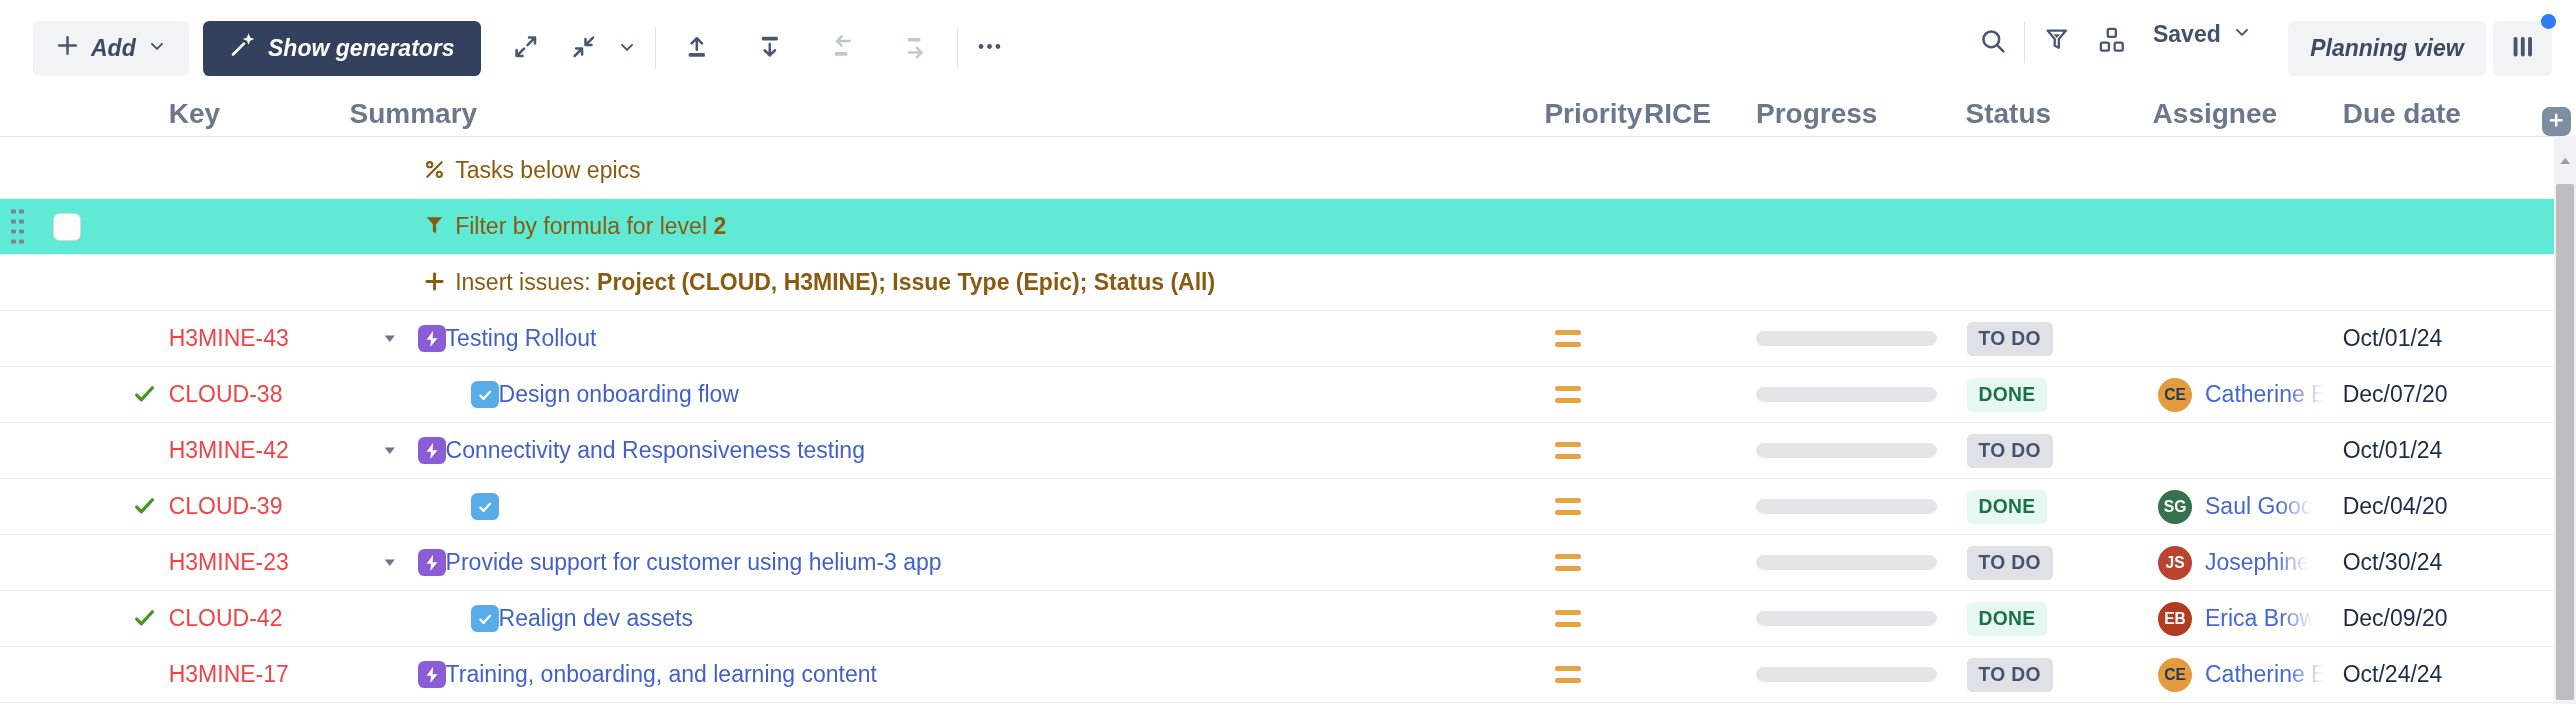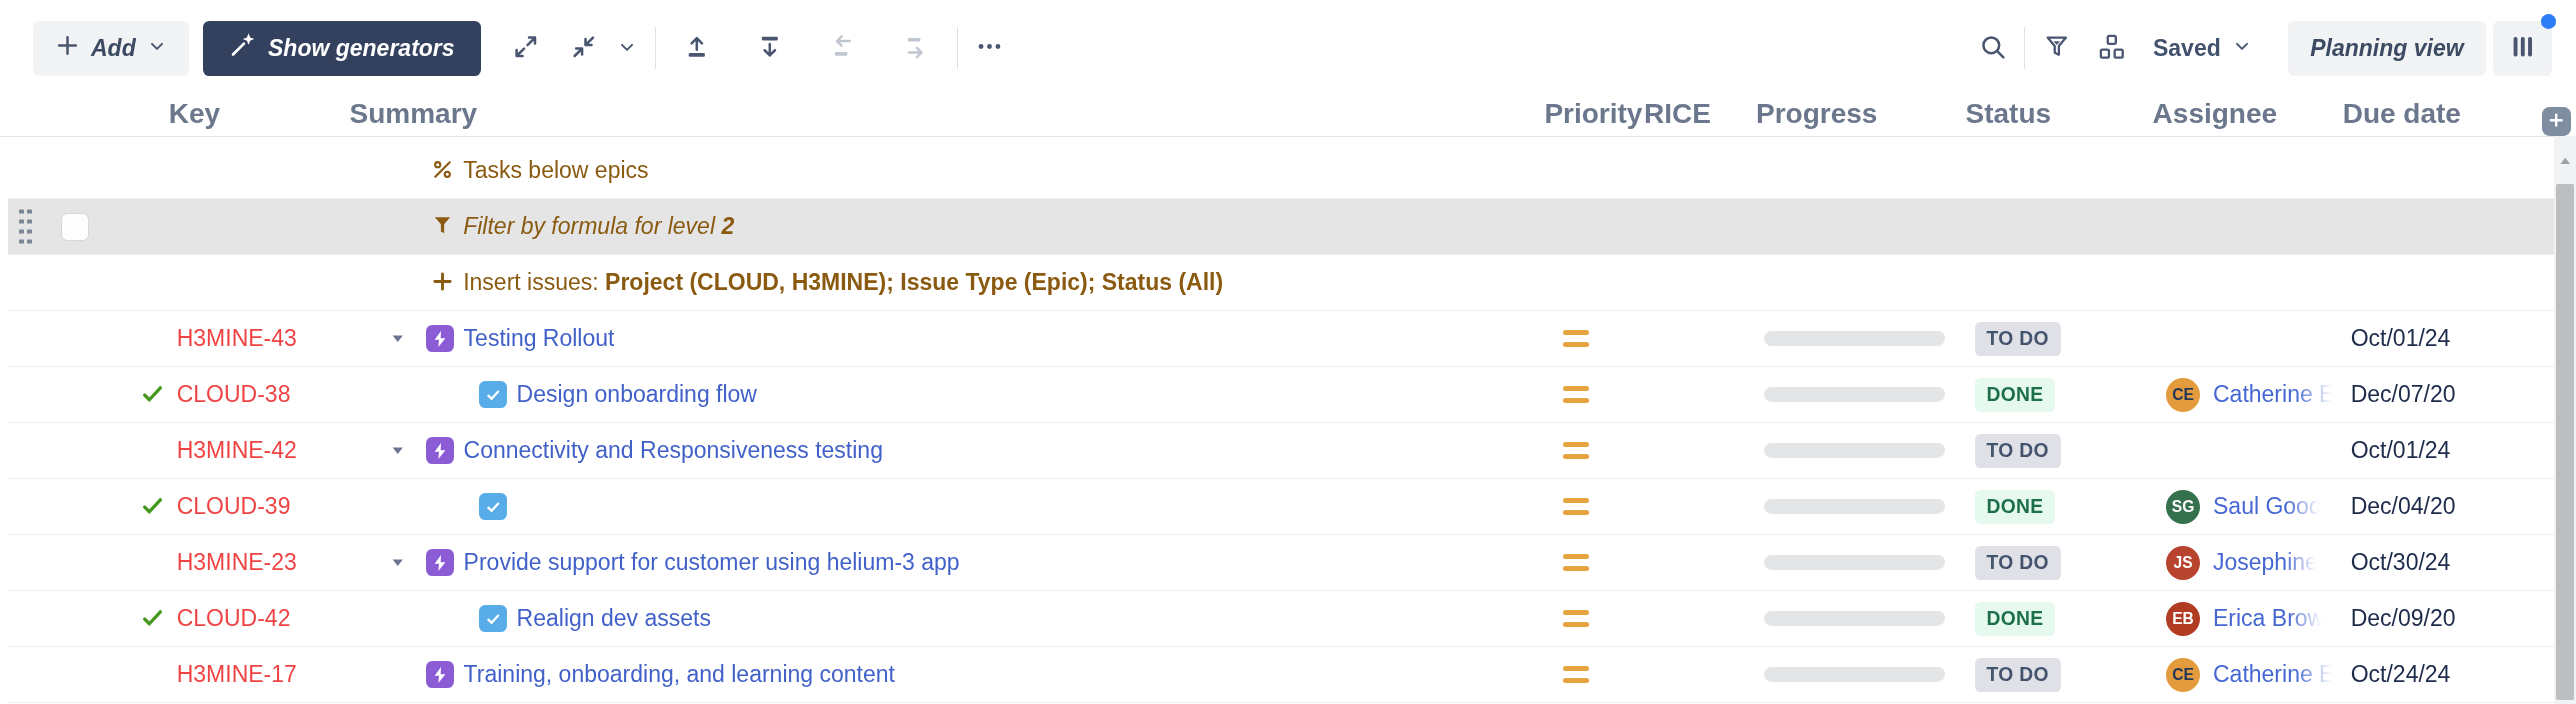--- a/index.html
+++ b/index.html
@@ -1,56 +1,56 @@
 <!DOCTYPE html>
 <html style="font-size:14.7px"><head>
 <meta charset="utf-8">
 <style>
   html,body{margin:0;padding:0;background:#fff;}
   .app{position:relative;width:2576px;height:705px;overflow:hidden;background:#fff;
        font-family:"Liberation Sans",sans-serif;color:#172b4d;}
   
   .toolbar{position:absolute;top:0;left:0;right:0;height:96px;display:flex;align-items:center;}
   .tb-left{display:flex;align-items:center;margin-left:33px;}
-  .tb-right{display:flex;align-items:center;margin-left:auto;margin-right:24px;}
+  .tb-right{display:flex;align-items:flex-start;margin-left:auto;margin-right:24px;}
   .btn{display:flex;align-items:center;height:55px;border-radius:6.4px;font-size:23px;font-weight:700;
        color:#3c4a63;background:#f2f3f5;padding:0 22px;gap:11px;cursor:pointer;border:none;font-style:italic;}
   .btn.dark{background:#33415e;color:#fff;margin-left:14.7px;padding:0 26px;}
   .iconbtn{width:42px;height:42px;display:flex;align-items:center;justify-content:center;border-radius:5.5px;cursor:pointer;}
   .tbdiv{width:0.9px;height:42px;background:#dfe1e6;margin:0 11px;}
   .ic{color:#4a5670;}
   .ic.dis{color:#c1c7d0;}
   .saved{display:flex;align-items:center;gap:11px;font-size:23px;font-weight:600;color:#42526e;margin:0 20px;cursor:pointer;}
   .colsbtn{position:relative;width:59px;height:55px;margin-left:7.4px;display:flex;align-items:center;justify-content:center;
            background:#f2f3f5;border-radius:6.4px;cursor:pointer;}
   .bluedot{position:absolute;top:-6.4px;right:-3.7px;width:14.7px;height:14.7px;border-radius:50%;background:#2e7cf6;}
   
   .grid{display:grid;grid-template-columns:119px 46px 179px 1fr 106px 83px 234px 188px 202px 184px 31px;}
   .hdr{position:absolute;top:92px;left:0;width:2554px;height:44px;align-items:center;border-bottom:0.9px solid #e3e5e9;}
   .hcell{font-size:28px;font-weight:700;color:#6b778c;white-space:nowrap;}
   .h-key{padding-left:3.7px;} .h-sum{padding-left:5.5px;} .h-pri{padding-left:18.4px;} .h-rice{padding-left:12px;}
   .h-prog{padding-left:41px;} .h-stat{padding-left:16.5px;} .h-ass{padding-left:15.6px;} .h-due{padding-left:3.7px;}
   .addcol{position:absolute;top:107px;right:5.5px;width:29px;height:29px;border-radius:7.4px;background:#7f8da0;
           display:flex;align-items:center;justify-content:center;cursor:pointer;}
   
-  .rows{position:absolute;top:143px;left:8px;width:2554px;bottom:0;overflow:hidden;}
+  .rows{position:absolute;top:143px;left:0;width:2554px;bottom:0;overflow:hidden;}
   .row{height:55px;align-items:center;border-bottom:0.9px solid #edeef2;position:relative;}
-  .row.selected{background:#e5e5e5;font-style:italic;}
+  .row.selected{background:#5eead4;}
   .cell{display:flex;align-items:center;height:100%;overflow:hidden;white-space:nowrap;}
   .handle{position:relative;}
   .dots{position:absolute;left:11px;top:50%;transform:translateY(-50%);display:grid;
         grid-template-columns:4.6px 4.6px;grid-gap:5.5px 3.7px;cursor:grab;}
   .dots i{width:4.6px;height:4.6px;background:#7d8696;border-radius:0.9px;}
   .cbx{position:absolute;left:53px;top:50%;transform:translateY(-50%);width:26px;height:26px;
        background:#fdfdfe;border:1.8px solid #d3d7e0;border-radius:6.4px;cursor:pointer;}
   .key{font-size:23px;color:#ef4444;padding-left:3.7px;cursor:pointer;}
   .sum{padding-left:37px;gap:0;}
   .twisty{width:37px;display:flex;align-items:center;flex:none;cursor:pointer;}
   .twisty.task{width:90px;}
-  .titem{display:flex;align-items:center;gap:10px;cursor:pointer;overflow:hidden;}
+  .titem{display:flex;align-items:center;cursor:pointer;overflow:hidden;}
   .typeicon{width:27.6px;height:27.6px;border-radius:6.4px;display:flex;align-items:center;justify-content:center;flex:none;}
   .sumtext{font-size:23px;color:#4161c9;}
   .gen{padding-left:79px;display:flex;align-items:center;gap:9.2px;color:#8a5a10;cursor:pointer;}
   .gen .gtext{font-size:23px;color:#8a5a10;}
   .gen b{font-weight:700;}
   .pri{padding-left:29px;}
   .pbars{display:flex;flex-direction:column;gap:6.4px;cursor:pointer;}
   .pbars i{width:26px;height:5.5px;border-radius:2.8px;background:#e7a33d;}
   .prog{padding-left:41px;}
   .ptrack{width:181px;height:14.7px;border-radius:7.4px;background:#e4e5e7;overflow:hidden;}

